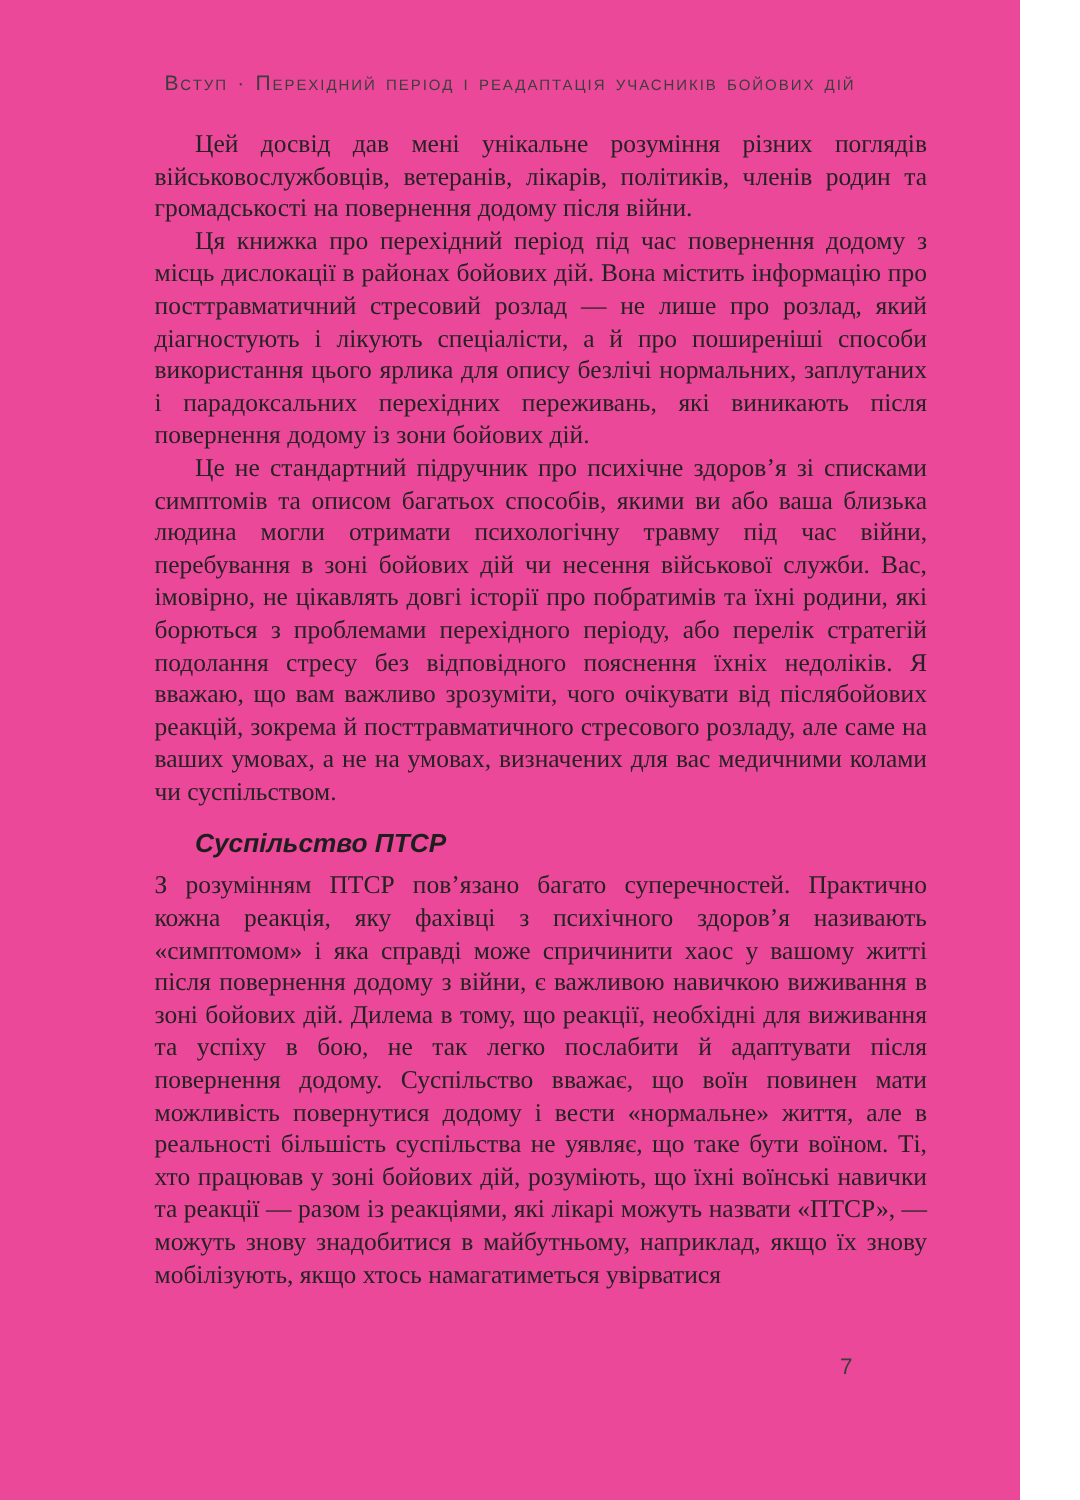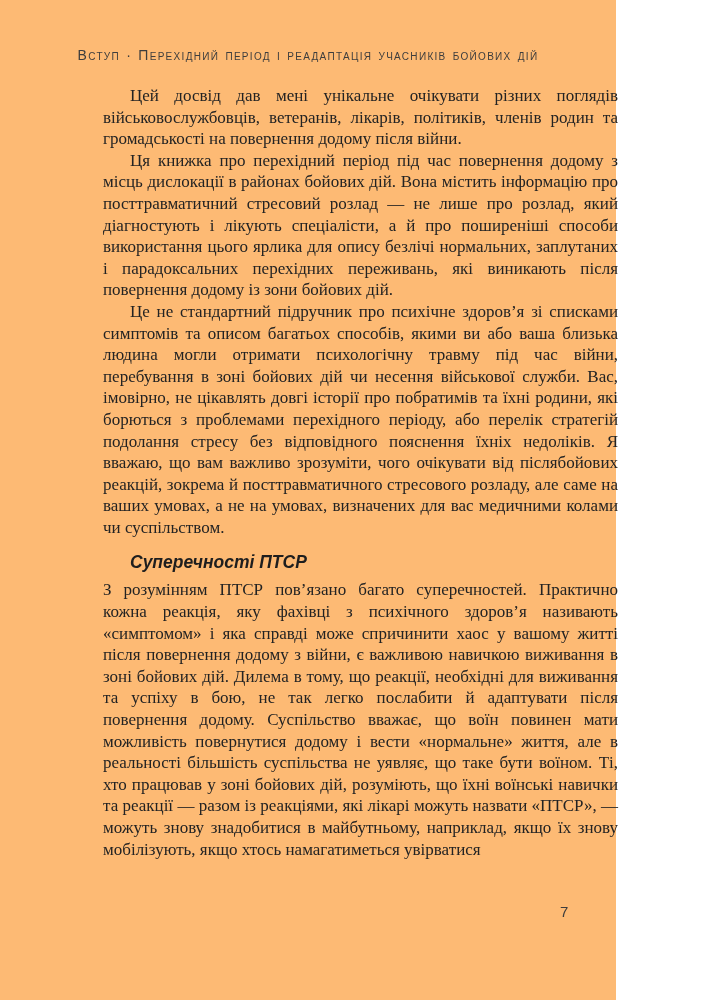--- a/index.html
+++ b/index.html
@@ -5,23 +5,23 @@
   html, body {
     margin: 0;
     padding: 0;
     width: 720px;
     height: 1000px;
     overflow: hidden;
     background: #ffffff;
   }
   .page {
     position: relative;
-    width: 616px;
+    width: 680px;
     height: 1000px;
-    background: #fdba74;
+    background: #ec4899;
     font-family: "Liberation Serif", serif;
     color: #232323;
   }
   .running-header {
     position: absolute;
     top: 47px;
     left: 0;
     right: 0;
     text-align: center;
     font-family: "Liberation Sans", sans-serif;
@@ -72,27 +72,27 @@
 </style>
 </head>
 <body>
 
 <div class="page">
 
   <div class="running-header">Вступ · Перехідний період і реадаптація учасників бойових дій</div>
 
   <div class="text-block">
 
-    <p class="indent">Цей досвід дав мені унікальне очікувати різних поглядів військовослужбовців, ветеранів, лікарів, політиків, членів родин та громадськості на повернення додому після війни.</p>
+    <p class="indent">Цей досвід дав мені унікальне розуміння різних поглядів військовослужбовців, ветеранів, лікарів, політиків, членів родин та громадськості на повернення додому після війни.</p>
 
     <p class="indent">Ця книжка про перехідний період під час повернення додому з місць дислокації в районах бойових дій. Вона містить інформацію про посттравматичний стресовий розлад — не лише про розлад, який діагностують і лікують спеціалісти, а й про поширеніші способи використання цього ярлика для опису безлічі нормальних, заплутаних і парадоксальних перехідних переживань, які виникають після повернення додому із зони бойових дій.</p>
 
     <p class="indent">Це не стандартний підручник про психічне здоров’я зі списками симптомів та описом багатьох способів, якими ви або ваша близька людина могли отримати психологічну травму під час війни, перебування в зоні бойових дій чи несення військової служби. Вас, імовірно, не цікавлять довгі історії про побратимів та їхні родини, які борються з проблемами перехідного періоду, або перелік стратегій подолання стресу без відповідного пояснення їхніх недоліків. Я вважаю, що вам важливо зрозуміти, чого очікувати від післябойових реакцій, зокрема й посттравматичного стресового розладу, але саме на ваших умовах, а не на умовах, визначених для вас медичними колами чи суспільством.</p>
 
-    <h2 class="section-heading">Суперечності ПТСР</h2>
+    <h2 class="section-heading">Суспільство ПТСР</h2>
 
     <p class="noindent">З розумінням ПТСР пов’язано багато суперечностей. Практично кожна реакція, яку фахівці з психічного здоров’я називають «симптомом» і яка справді може спричинити хаос у вашому житті після повернення додому з війни, є важливою навичкою виживання в зоні бойових дій. Дилема в тому, що реакції, необхідні для виживання та успіху в бою, не так легко послабити й адаптувати після повернення додому. Суспільство вважає, що воїн повинен мати можливість повернутися додому і вести «нормальне» життя, але в реальності більшість суспільства не уявляє, що таке бути воїном. Ті, хто працював у зоні бойових дій, розуміють, що їхні воїнські навички та реакції — разом із реакціями, які лікарі можуть назвати «ПТСР», — можуть знову знадобитися в майбутньому, наприклад, якщо їх знову мобілізують, якщо хтось намагатиметься увірватися</p>
 
   </div>
 
   <div class="page-number">7</div>
 
 </div>
 
 </body></html>

